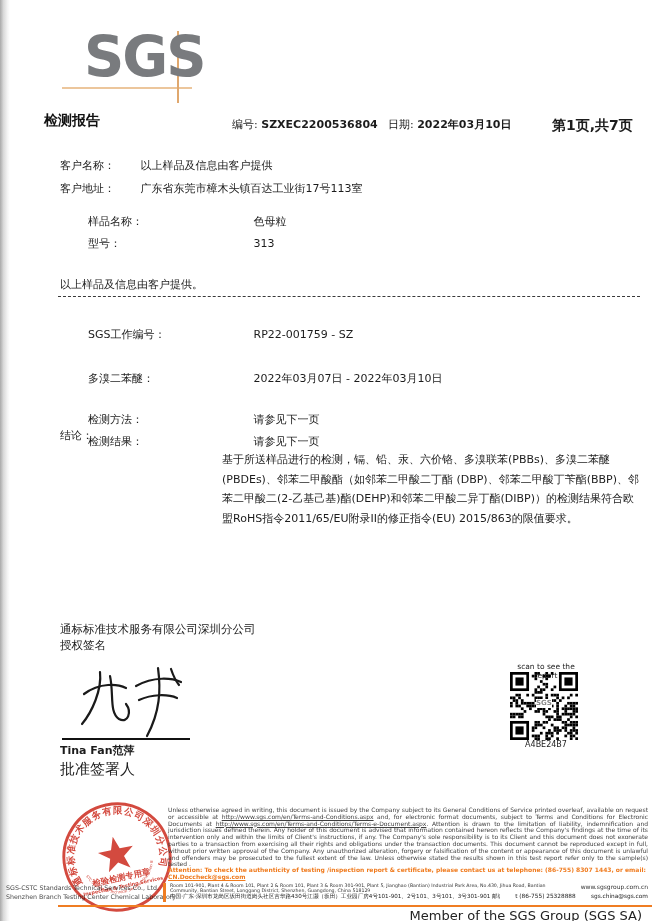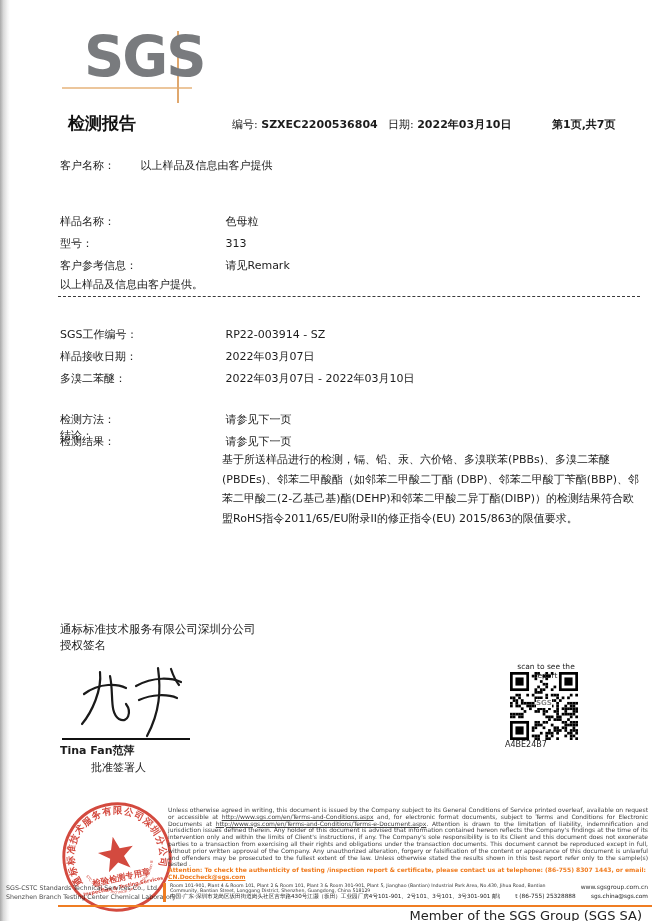--- a/index.html
+++ b/index.html
@@ -5,47 +5,47 @@
   html,body{margin:0;padding:0;}
   body{width:652px;height:921px;background:#ffffff;font-family:"DejaVu Sans","Liberation Sans",sans-serif;color:#1c1c1c;}
   .page{position:relative;width:652px;height:921px;background:#ffffff;overflow:hidden;}
   .left-edge{position:absolute;left:0;top:0;width:10px;height:921px;
     background:linear-gradient(90deg,#a9a9a9 0%,#d9d9d9 35%,#f4f4f4 75%,#ffffff 100%);}
   
   .logo{position:absolute;left:84px;top:30px;font-size:56px;font-weight:700;color:#797b7e;
     letter-spacing:-2px;line-height:1;font-family:"DejaVu Sans",sans-serif;transform:scaleY(1.02);z-index:2;}
   .logo-hline{position:absolute;left:62px;top:87px;width:130px;height:2px;background:#ecc69c;z-index:1;}
   .logo-vline{position:absolute;left:177px;top:31px;width:2px;height:72px;background:#e0a86e;z-index:1;}
-  .title{position:absolute;left:68px;top:112px;font-size:17px;font-weight:700;color:#111;}
+  .title{position:absolute;left:44px;top:112px;font-size:14px;font-weight:700;color:#111;}
   .hdr-no{position:absolute;left:232px;top:117px;font-size:11px;}
   .hdr-date{position:absolute;left:388px;top:117px;font-size:11px;}
-  .hdr-page{position:absolute;left:552px;top:117px;font-size:11px;font-weight:700;}
+  .hdr-page{position:absolute;left:552px;top:117px;font-size:14px;font-weight:700;}
   .b{font-weight:700;}
   
   .row{position:absolute;left:60px;font-size:11px;white-space:nowrap;}
   .lab{display:inline-block;color:#1c1c1c;}
   .lab-w1{width:77px;}   
-  .lab-w2{width:162px;}  
+  .lab-w2{width:162px;margin-left:28px;}  
   .val{color:#1c1c1c;}
   .dash-sep{position:absolute;left:58px;top:296px;width:582px;border-top:1.5px dashed #3a3a3a;}
   .concl{position:absolute;left:222px;top:450px;width:420px;font-size:11px;line-height:19.5px;white-space:normal;}
   .concl-lab{position:absolute;left:60px;top:428px;font-size:11px;}
   
   .sig-company{position:absolute;left:60px;top:622px;font-size:11.5px;}
   .sig-auth{position:absolute;left:60px;top:638px;font-size:11.5px;}
   .sig-svg{position:absolute;left:66px;top:660px;}
   .sig-line{position:absolute;left:62px;top:738px;width:128px;height:1.5px;background:#111;}
   .sig-name{position:absolute;left:60px;top:743px;font-size:11px;font-weight:700;}
-  .sig-title{position:absolute;left:60px;top:760px;font-size:11px;margin-left:31px;}
+  .sig-title{position:absolute;left:60px;top:760px;font-size:15px;}
   
   .qr-caption{position:absolute;left:505px;top:662px;width:82px;text-align:center;font-size:7.5px;color:#222;}
   .qr-box{position:absolute;left:510px;top:672px;width:68px;height:68px;}
   .qr-center{position:absolute;left:536px;top:699px;width:16px;height:9px;background:#fff;
     font-size:7px;font-weight:700;color:#8a8a8a;text-align:center;line-height:9px;letter-spacing:0;}
-  .qr-code{position:absolute;left:505px;top:740px;width:82px;text-align:left;font-size:8px;color:#222;}
+  .qr-code{position:absolute;left:505px;top:740px;width:82px;text-align:center;font-size:8px;color:#222;}
   
   .stamp-backtext{position:absolute;left:6px;top:884px;width:175px;font-size:6.3px;line-height:8.5px;color:#4a4a4a;z-index:1;}
   .stamp-svg{position:absolute;left:58px;top:798px;z-index:2;opacity:.92;mix-blend-mode:multiply;}
   .disc{position:absolute;left:168px;top:807px;width:480px;font-size:6px;line-height:6.8px;
     color:#3f3f3f;text-align:justify;z-index:3;}
   .disc a,.u{text-decoration:underline;color:inherit;}
   .attn{position:absolute;left:168px;top:867px;width:480px;font-size:6px;line-height:6.8px;
     font-weight:700;color:#f07b1e;z-index:3;}
   .attn .u{text-decoration:underline;cursor:pointer;}
   .addr-bar{position:absolute;left:163px;top:883px;width:2.5px;height:19px;background:#ef7d23;z-index:3;}
@@ -78,44 +78,40 @@
   <div class="hdr-date">
     <span>日期:</span>
     <span class="b">2022年03月10日</span>
   </div>
   <div class="hdr-page">第1页,共7页</div>
 
   <div class="row" style="top:158px">
     <span class="lab lab-w1">客户名称：</span>
     <span class="val">以上样品及信息由客户提供</span>
   </div>
+  <div class="row" style="top:181px">
+    <span class="lab lab-w1">客户地址：</span>
+    <span class="val">广东省东莞市樟木头镇百达工业街17号113室</span>
+  </div>
 
   <div class="row" style="top:214px">
     <span class="lab lab-w2">样品名称：</span>
     <span class="val">色母粒</span>
   </div>
   <div class="row" style="top:236px">
     <span class="lab lab-w2">型号：</span>
     <span class="val">313</span>
   </div>
-  <div class="row" style="top:258px">
-    <span class="lab lab-w2">客户参考信息：</span>
-    <span class="val">请见Remark</span>
-  </div>
   <div class="row" style="top:277px">以上样品及信息由客户提供。</div>
 
   <div class="dash-sep"></div>
 
   <div class="row" style="top:327px">
     <span class="lab lab-w2">SGS工作编号：</span>
-    <span class="val">RP22-003914 - SZ</span>
-  </div>
-  <div class="row" style="top:349px">
-    <span class="lab lab-w2">样品接收日期：</span>
-    <span class="val">2022年03月07日</span>
+    <span class="val">RP22-001759 - SZ</span>
   </div>
   <div class="row" style="top:371px">
     <span class="lab lab-w2">多溴二苯醚：</span>
     <span class="val">2022年03月07日 - 2022年03月10日</span>
   </div>
   <div class="row" style="top:412px">
     <span class="lab lab-w2">检测方法：</span>
     <span class="val">请参见下一页</span>
   </div>
   <div class="row" style="top:434px">

